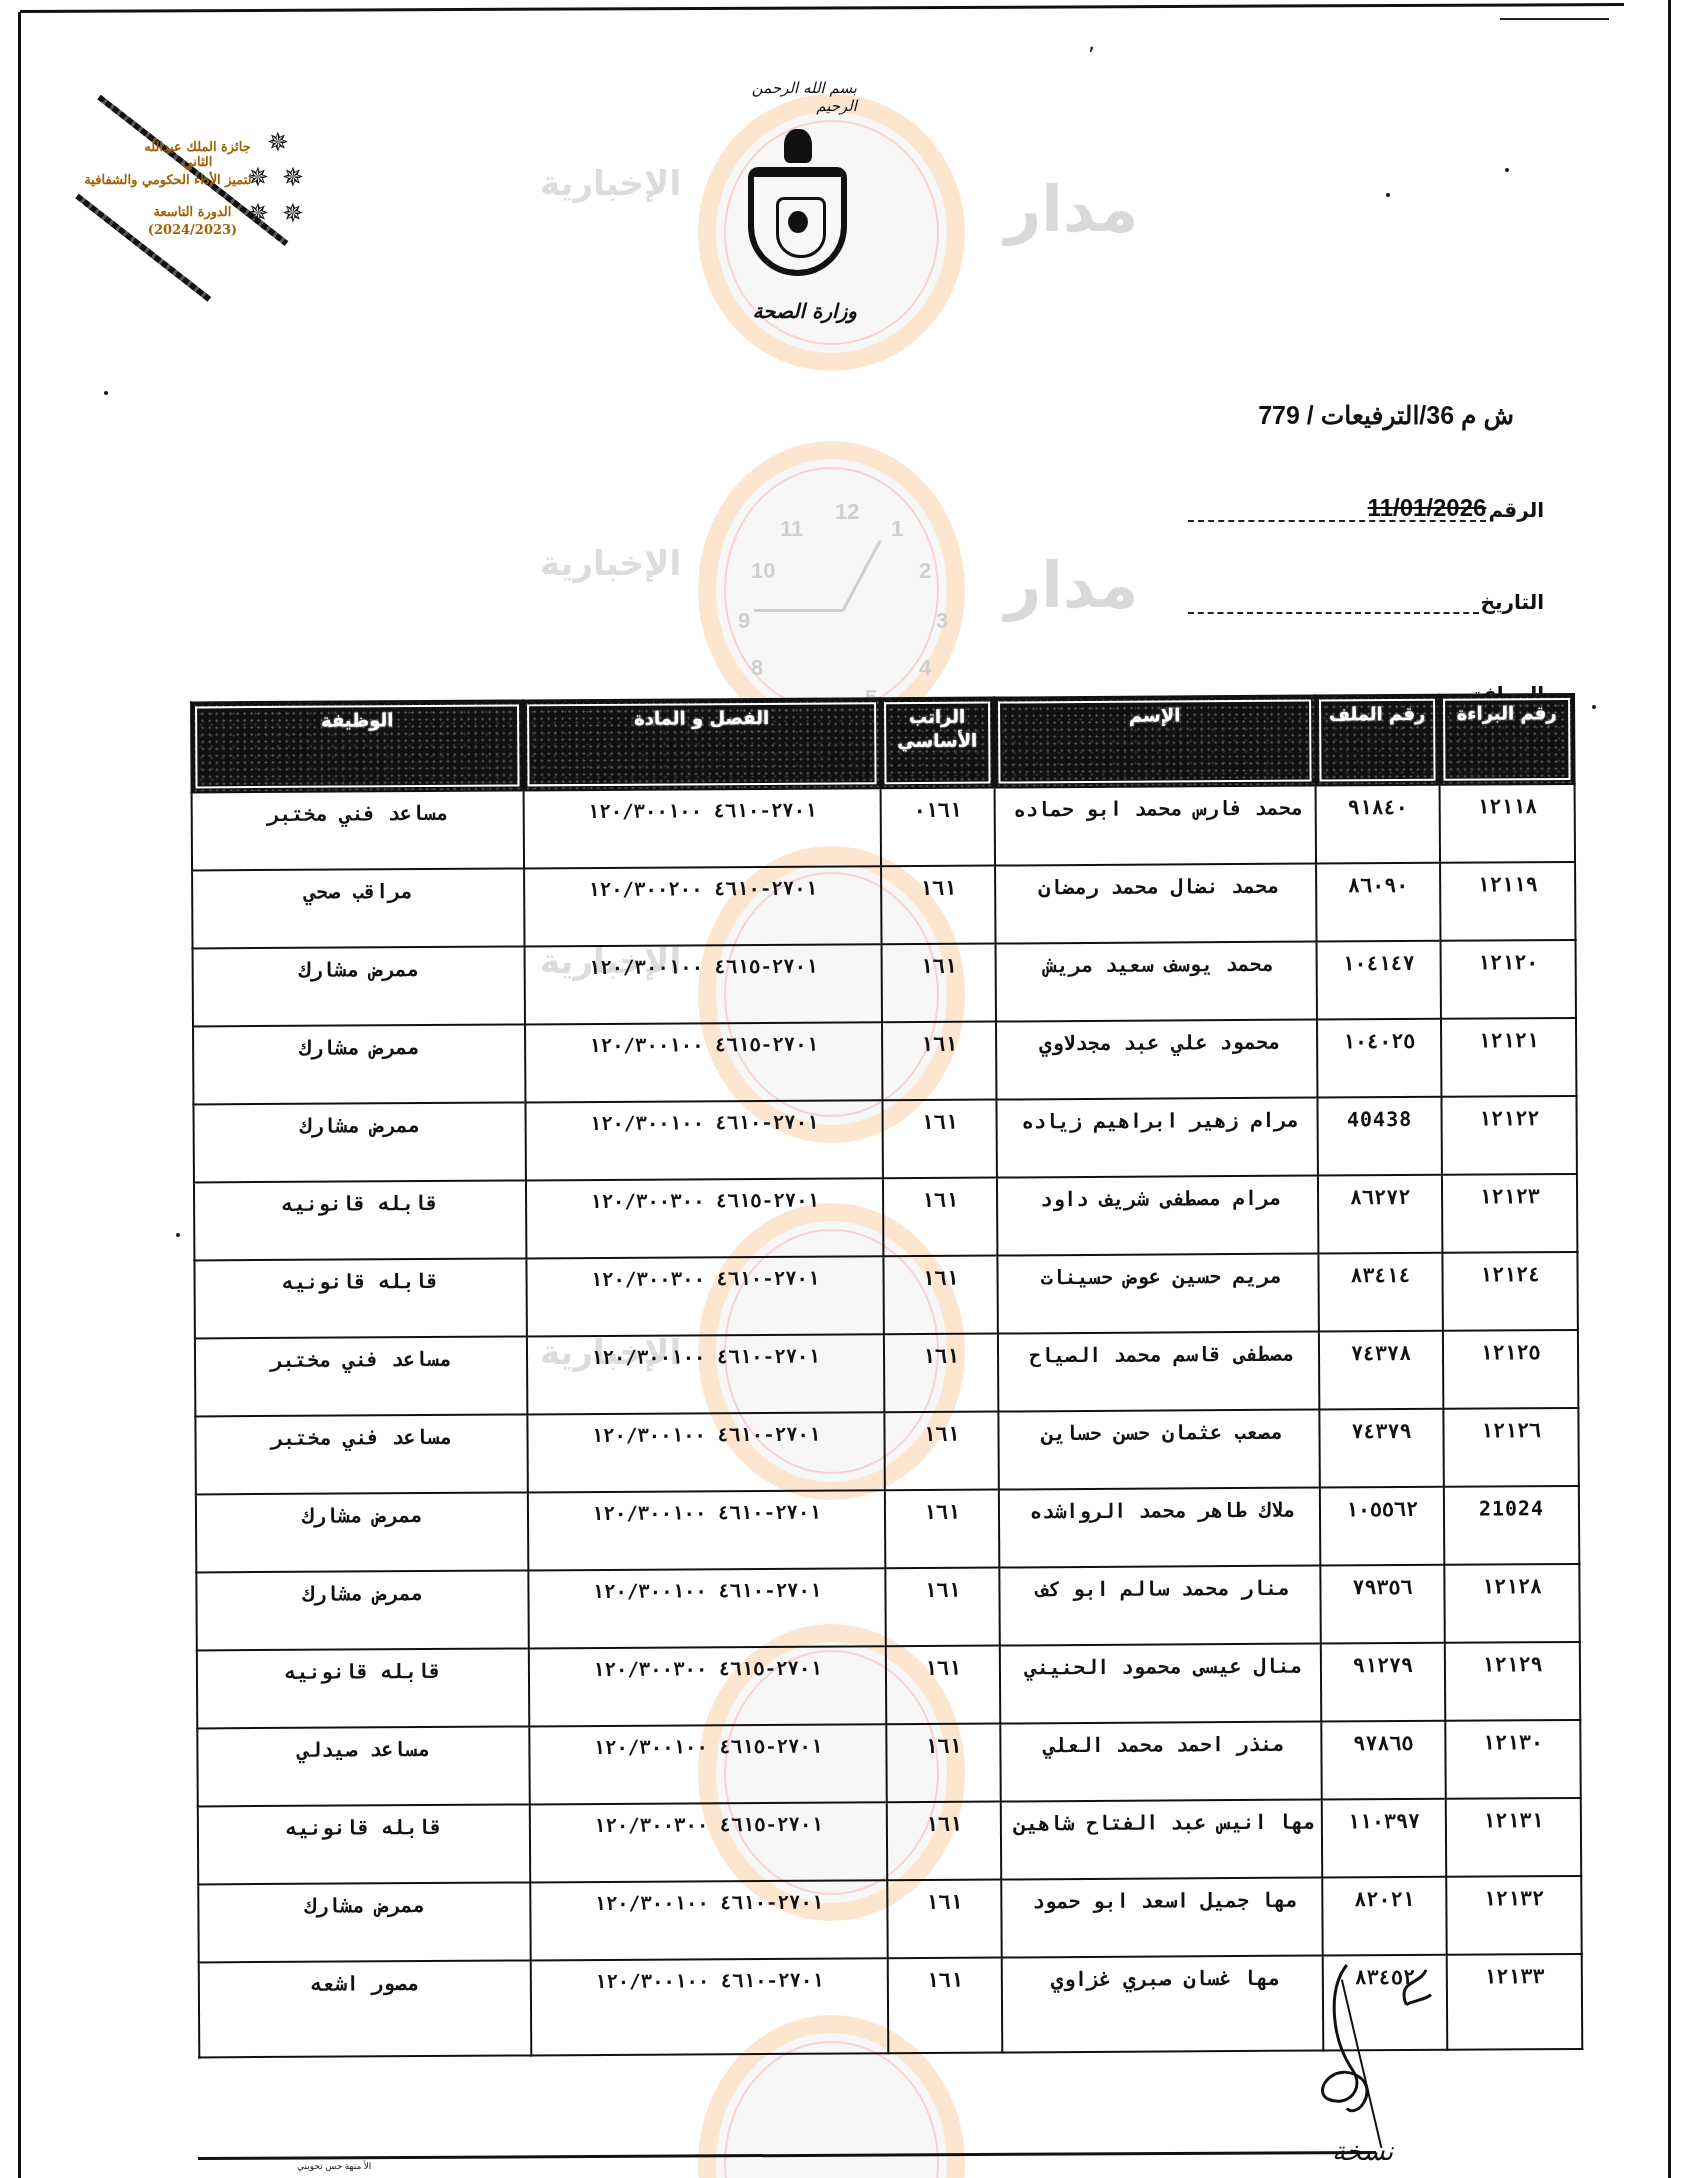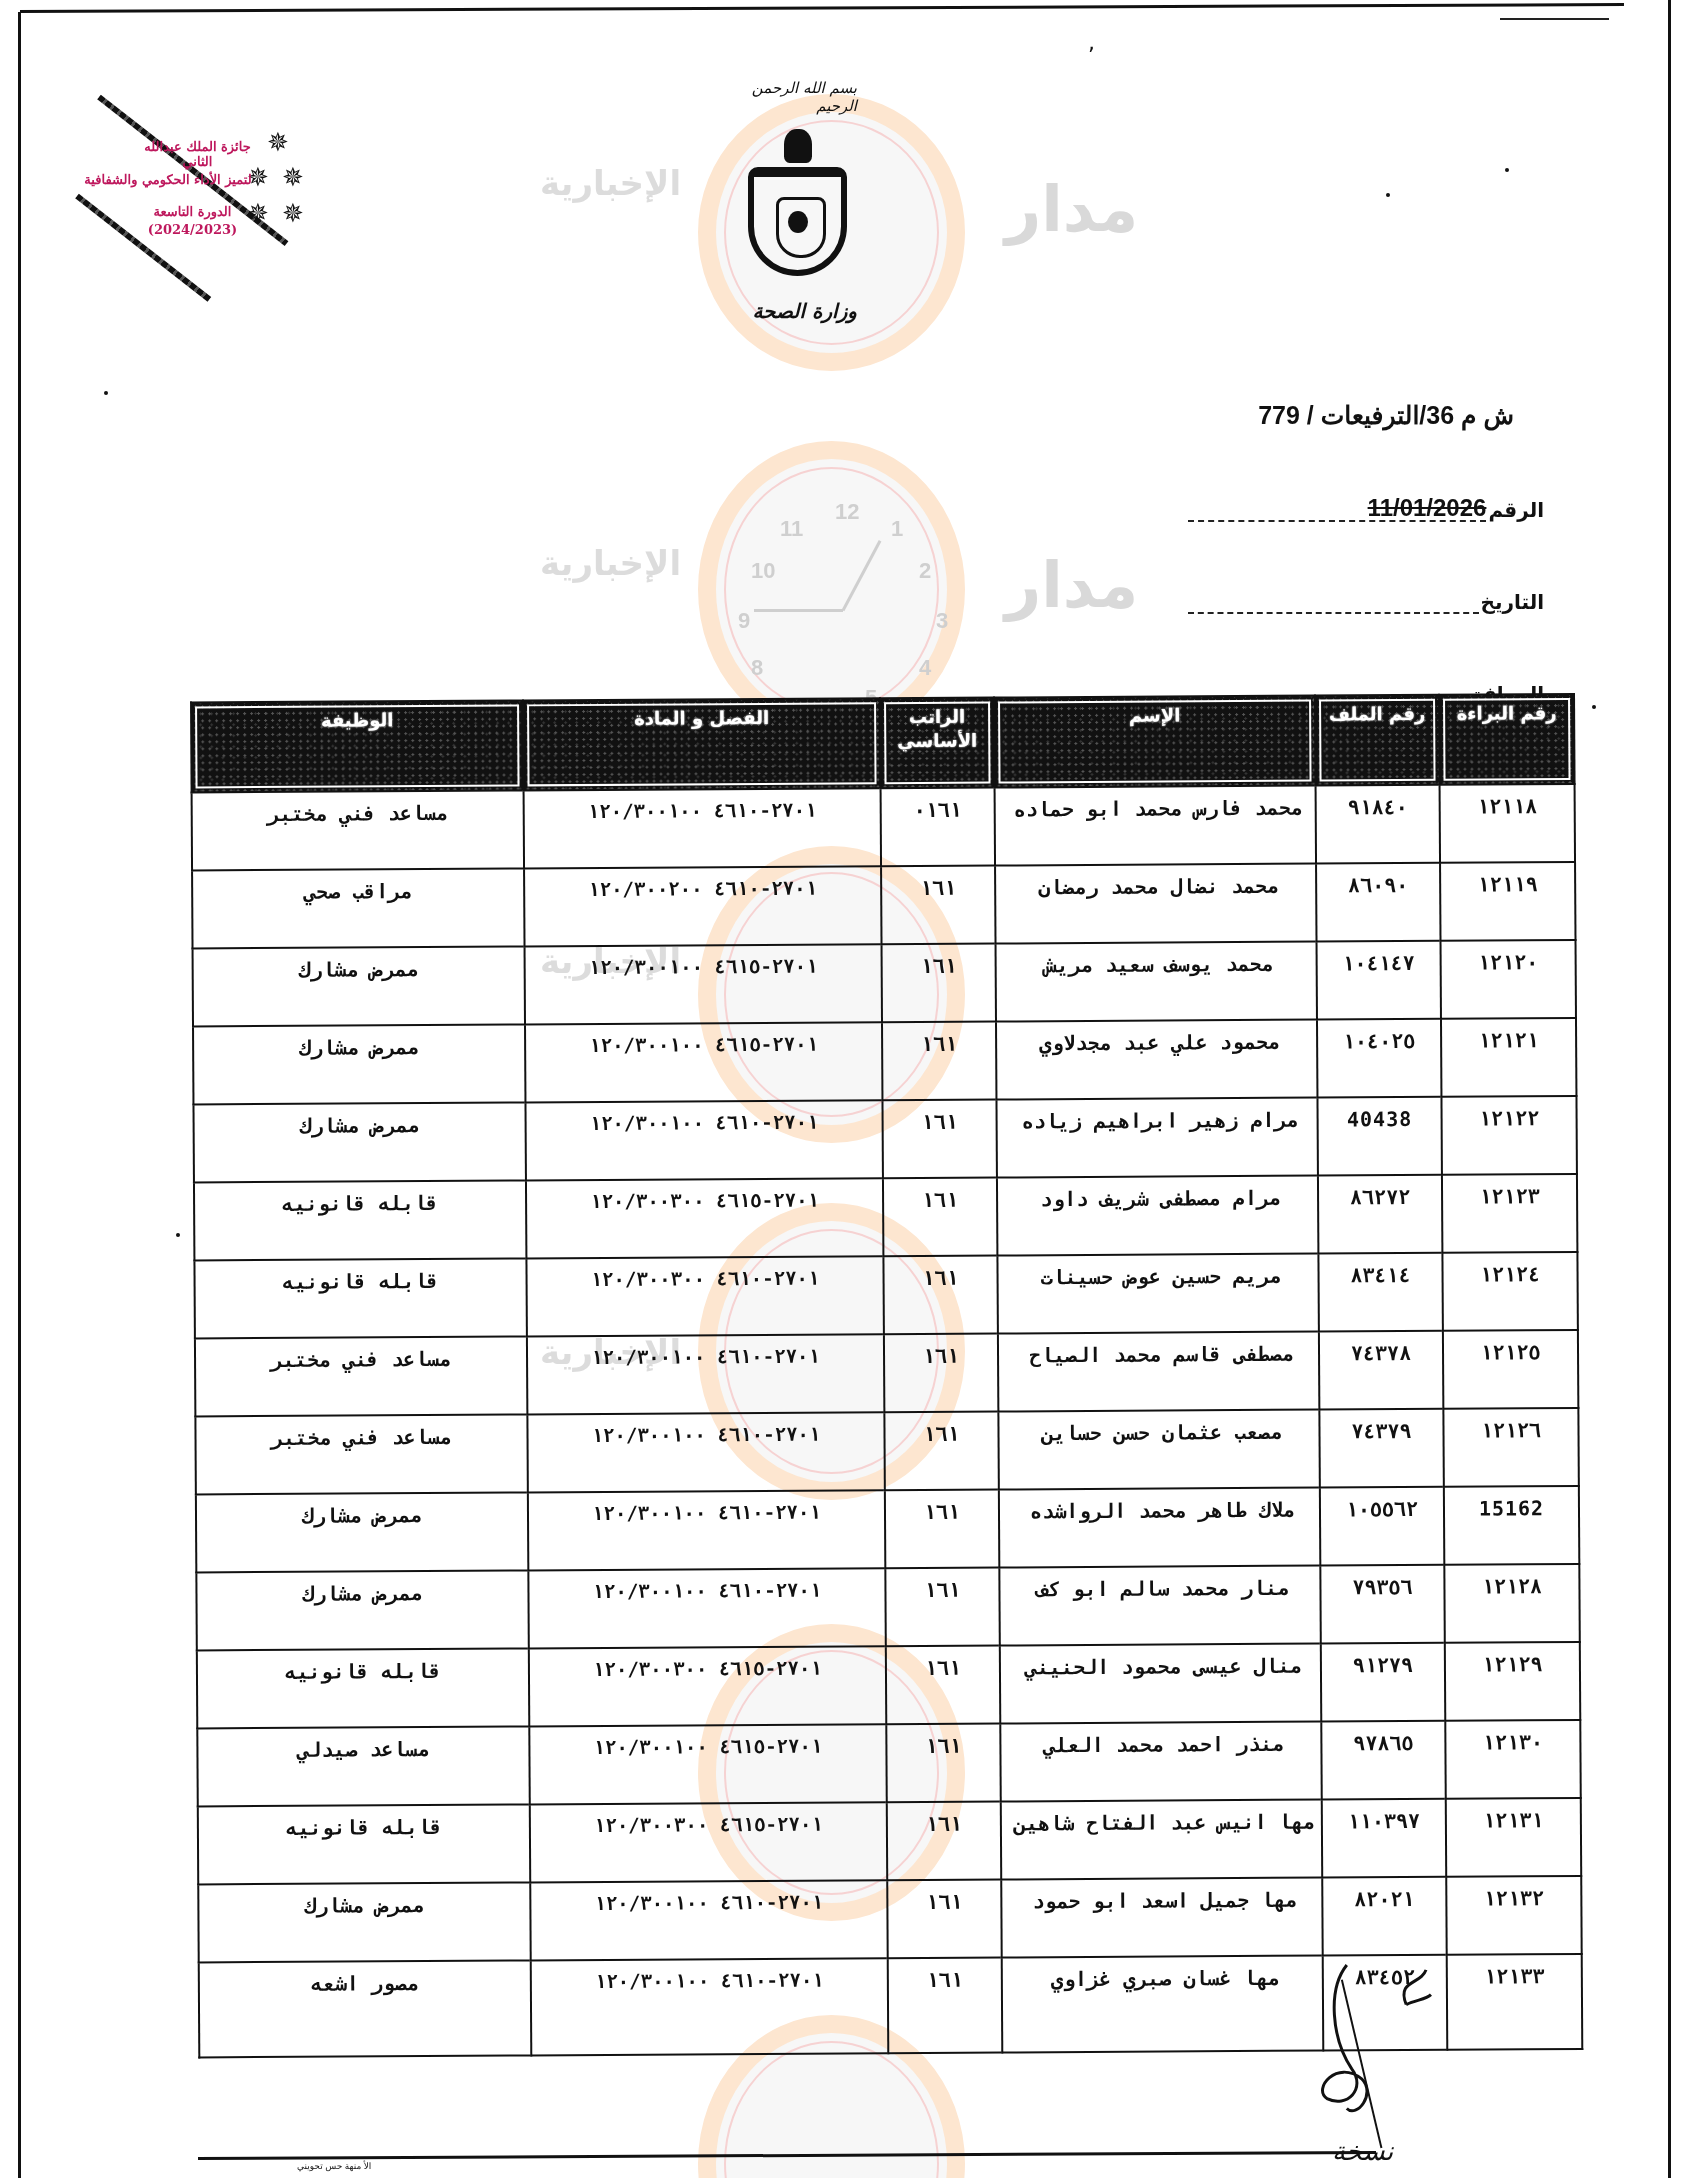--- a/index.html
+++ b/index.html
@@ -24,21 +24,21 @@
     .wm-clock .inner { position:absolute; left:8px; top:8px; right:8px; bottom:8px; border-radius:50%; border:2px solid #f6d2d2; }
     .wm-clock .num { position: absolute; color: #cfcfcf; font-family: "Liberation Sans", sans-serif; font-weight: bold; font-size: 22px; }
     .wm-clock .hand { position:absolute; background:#cfcfcf; transform-origin: left center; height:3px; }
     .wm-word-small { color: #dcdcdc; font-family: "DejaVu Sans", sans-serif; font-weight: bold; font-size: 34px; }
     .wm-word-mid { color: #d9d9d9; font-family: "DejaVu Sans", sans-serif; font-weight: bold; font-size: 63px; }
 
     
     .stamp { position: absolute; left: 69px; top: 109px; width: 257px; height: 188px; }
     .stamp .line1 { position: absolute; left: 30px; top: -15px; width: 238px; height: 6px; background: repeating-linear-gradient(90deg,#111 0 6px,#555 6px 9px); transform: rotate(38deg); transform-origin: left; }
     .stamp .line2 { position: absolute; left: 8px; top: 84px; width: 168px; height: 6px; background: repeating-linear-gradient(90deg,#111 0 6px,#555 6px 9px); transform: rotate(38deg); transform-origin: left; }
-    .stamp .txt { position: absolute; direction: rtl; text-align: center; font-size: 13px; font-weight: bold; color: #be185d; font-family: "DejaVu Serif", serif; }
+    .stamp .txt { position: absolute; direction: rtl; text-align: center; font-size: 13px; font-weight: bold; color: #a16207; font-family: "DejaVu Serif", serif; }
     .stamp .star { position: absolute; font-size: 26px; color: #111; line-height: 1; }
 
     
     .emblem { position: absolute; left: 738px; top: 79px; width: 119px; height: 267px; text-align: right; }
     .emblem .basmala { font-family: "DejaVu Serif", serif; font-size: 15px; font-style: italic; direction: rtl; }
     .emblem .crest { margin: 14px auto 0; width: 99px; height: 158px; position: relative; }
     .emblem .crown { width: 28px; height: 34px; border-radius: 45% 45% 20% 20%; background: #111; margin: 0 auto; }
     .emblem .mantle { width: 99px; height: 109px; border: 6px solid #111; border-top-width: 10px; border-radius: 10px 10px 50px 50px; box-sizing: border-box; margin-top: 4px; position: relative; }
     .emblem .shield { position:absolute; left:22px; top:20px; width:44px; height:55px; border:3px solid #111; border-radius: 8px 8px 24px 24px; }
     .emblem .orb { position:absolute; left:34px; top:34px; width:20px; height:22px; border-radius:50%; background:#111; }
@@ -279,21 +279,21 @@
         </tr>
       <tr>
           <td class="c-old">١٢١٢٦</td>
           <td class="c-file">٧٤٣٧٩</td>
           <td class="c-name">مصعب عثمان حسن حساين</td>
           <td class="c-sal">١٦١</td>
           <td class="c-chap">٢٧٠١-٤٦١٠ ١٢٠/٣٠٠١٠٠</td>
           <td class="c-job">مساعد فني مختبر</td>
         </tr>
       <tr>
-          <td class="c-old">15162</td>
+          <td class="c-old">21024</td>
           <td class="c-file">١٠٥٥٦٢</td>
           <td class="c-name">ملاك طاهر محمد الرواشده</td>
           <td class="c-sal">١٦١</td>
           <td class="c-chap">٢٧٠١-٤٦١٠ ١٢٠/٣٠٠١٠٠</td>
           <td class="c-job">ممرض مشارك</td>
         </tr>
       <tr>
           <td class="c-old">١٢١٢٨</td>
           <td class="c-file">٧٩٣٥٦</td>
           <td class="c-name">منار محمد سالم ابو كف</td>

